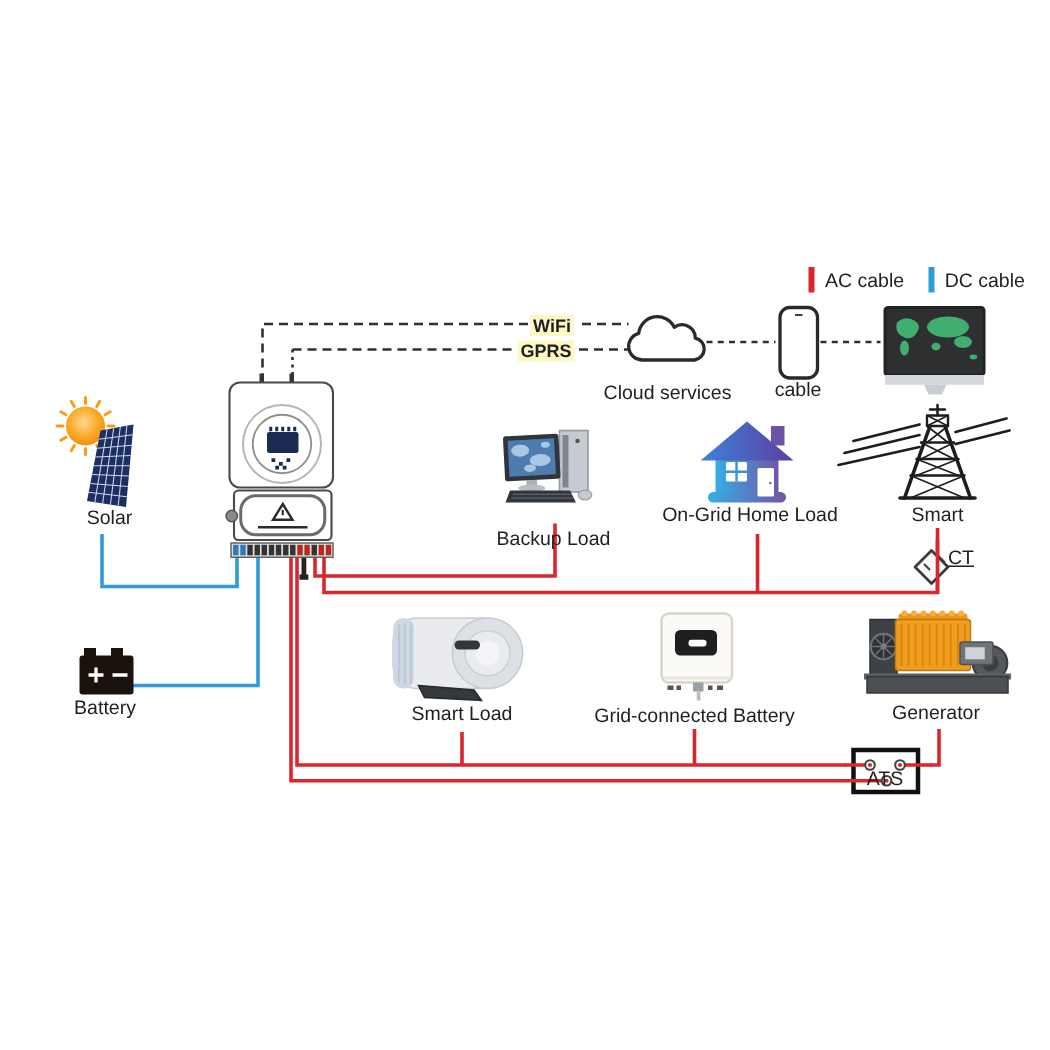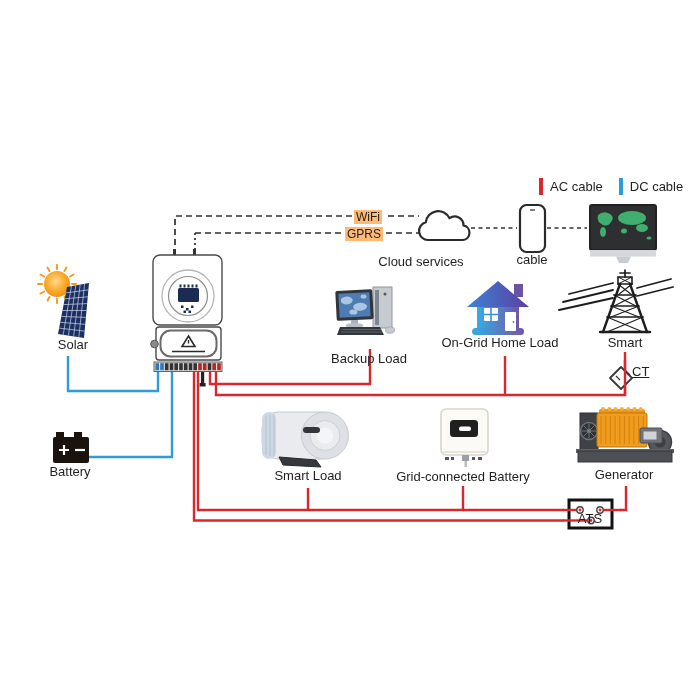--- a/index.html
+++ b/index.html
@@ -3,21 +3,21 @@
 <meta charset="utf-8">
 <title></title>
 <style>
   html,body{margin:0;padding:0;background:#fff;}
   .canvas{position:relative;width:700px;height:700px;background:#fff;overflow:hidden;
           font-family:"Liberation Sans",sans-serif;}
   .layer{position:absolute;left:0;top:0;width:700px;height:700px;}
   .icon{position:absolute;}
   .lbl{position:absolute;font-size:13px;line-height:14px;color:#1f1f1f;white-space:nowrap;
        transform:translateX(-50%);}
-  .lbl.small{font-size:12px;background:#fdba74;padding:0 2px;}
+  .lbl.small{font-size:12px;background:#fef9c3;padding:0 2px;font-weight:bold;}
   .lbl.left{transform:none;text-decoration:underline;}
   .legend{position:absolute;left:527px;top:178px;display:flex;gap:16px;align-items:center;margin-left:12px;}
   .legend .item{display:flex;align-items:center;gap:7px;}
   .legend .bar{width:4px;height:17px;display:inline-block;}
   .legend .bar.ac{background:var(--ac);}
   .legend .bar.dc{background:var(--dc);}
   .legend .txt{font-size:13px;color:#1f1f1f;}
 </style>
 </head>
 <body>
@@ -314,21 +314,21 @@
         <circle cx="17" cy="16" r="1.4" fill="var(--ac)"></circle>
       <circle cx="37" cy="16" r="3.2" fill="#fff" stroke="#444" stroke-width="1.4"></circle>
         <circle cx="37" cy="16" r="1.4" fill="var(--ac)"></circle>
       <circle cx="28" cy="26.5" r="3.2" fill="#fff" stroke="#444" stroke-width="1.4"></circle>
         <circle cx="28" cy="26.5" r="1.4" fill="var(--ac)"></circle>
     </g>
   </svg>
 
   <div class="lbl small" style="left:368px;top:210px">WiFi</div>
   <div class="lbl small" style="left:364px;top:227px">GPRS</div>
-  <div class="lbl" style="left:421px;top:255px">Cloud services</div>
+  <div class="lbl" style="left:445px;top:255px">Cloud services</div>
   <div class="lbl" style="left:532px;top:253px">cable</div>
 
   <div class="lbl" style="left:73px;top:338px">Solar</div>
   <div class="lbl" style="left:70px;top:465px">Battery</div>
   <div class="lbl" style="left:369px;top:352px">Backup Load</div>
   <div class="lbl" style="left:500px;top:336px">On-Grid Home Load</div>
   <div class="lbl" style="left:625px;top:336px">Smart</div>
   <div class="lbl left" style="left:632px;top:365px">CT</div>
   <div class="lbl" style="left:308px;top:469px">Smart Load</div>
   <div class="lbl" style="left:463px;top:470px">Grid-connected Battery</div>

